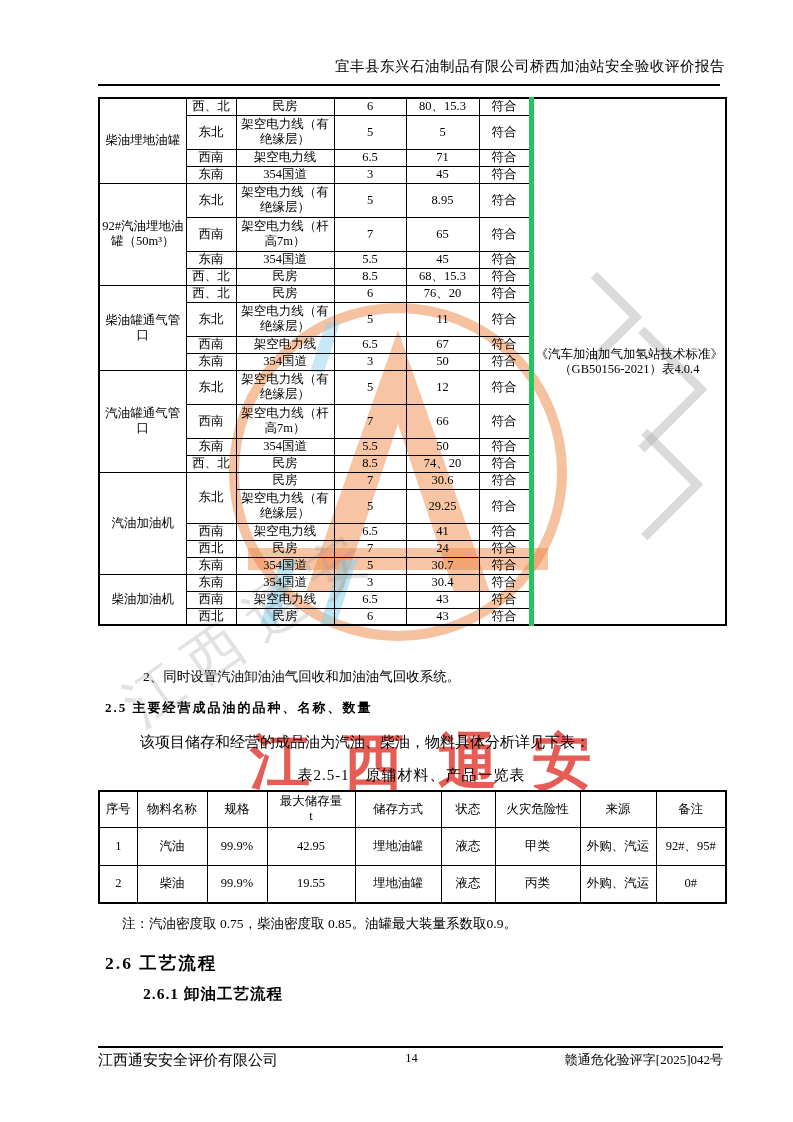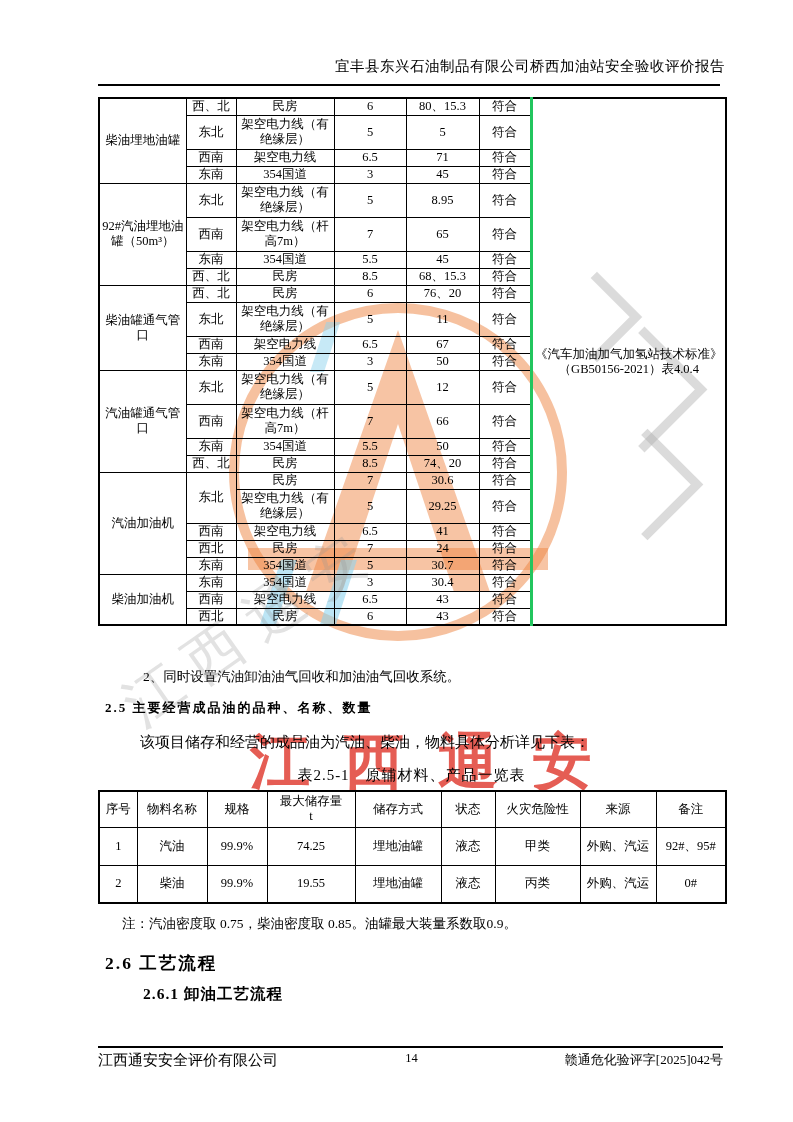--- a/index.html
+++ b/index.html
@@ -27,21 +27,21 @@
     border:1px solid #000;
     text-align:center;vertical-align:middle;
     font-size:12.5px;line-height:15px;
     padding:0 1px;overflow:hidden;
     font-weight:normal;
   }
   
   .dtable{left:98px;top:97px;width:627px;}
   .dtable tr{height:17px;}
   .dtable tr.tall{height:34px;}
-  .dtable td.ref{white-space:pre-line;border-left:3px solid #22c55e;margin-left:48px;}
+  .dtable td.ref{white-space:pre-line;border-left:5px solid #22c55e;margin-left:48px;}
 
   
   .note-1{left:122px;top:637px;width:600px;font-size:13.5px;}
   .note-2{left:143px;top:668px;width:560px;font-size:13.5px;}
 
   
   .h-25{left:105px;top:699px;font-size:13px;font-weight:bold;letter-spacing:2px;}
   .p-25{left:140px;top:733px;width:580px;font-size:15px;}
   .t-title{left:98px;top:766px;width:627px;text-align:center;font-size:15px;letter-spacing:1px;}
 
@@ -326,21 +326,21 @@
           <th>火灾危险性</th>
           <th>来源</th>
           <th>备注</th>
         </tr>
       </thead>
     <tbody>
         <tr>
           <td>1</td>
           <td>汽油</td>
           <td>99.9%</td>
-          <td>74.25</td>
+          <td>42.95</td>
           <td>埋地油罐</td>
           <td>液态</td>
           <td>甲类</td>
           <td>外购、汽运</td>
           <td>92#、95#</td>
         </tr>
         <tr>
           <td>2</td>
           <td>柴油</td>
           <td>99.9%</td>

